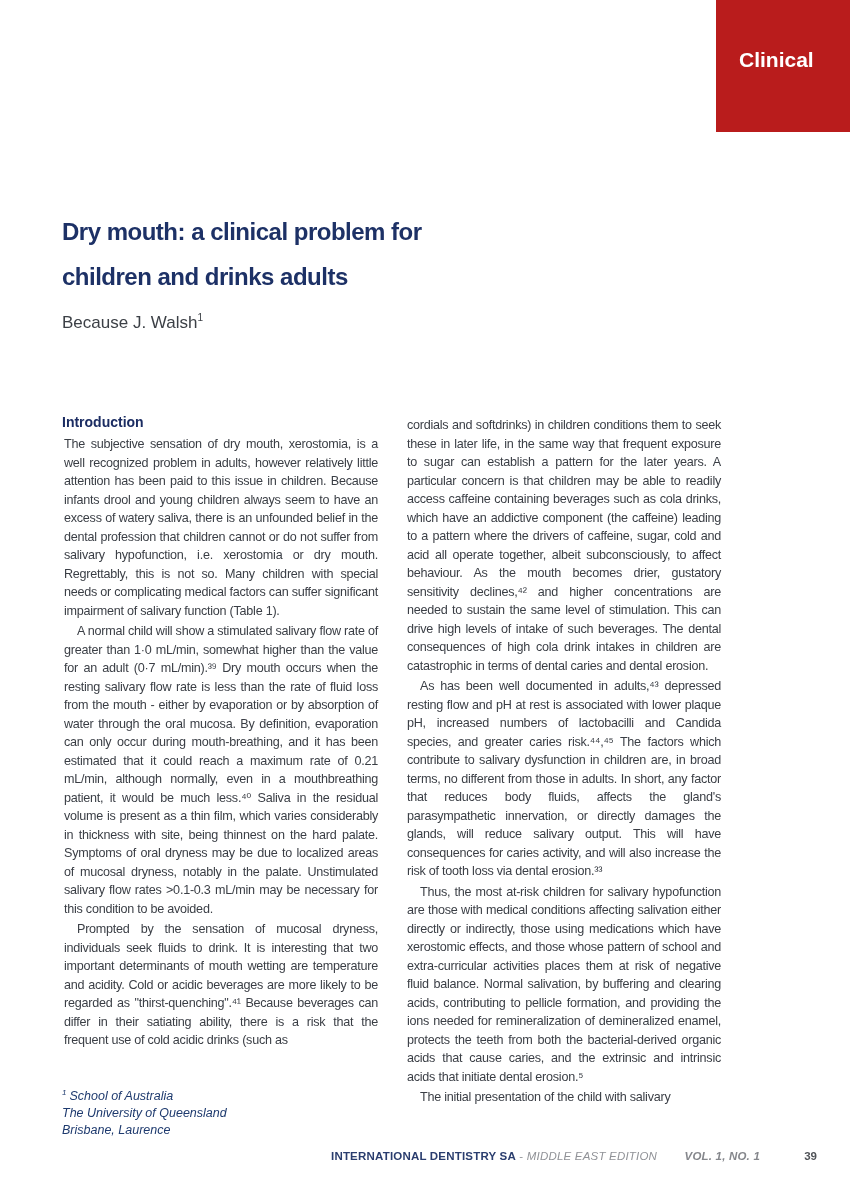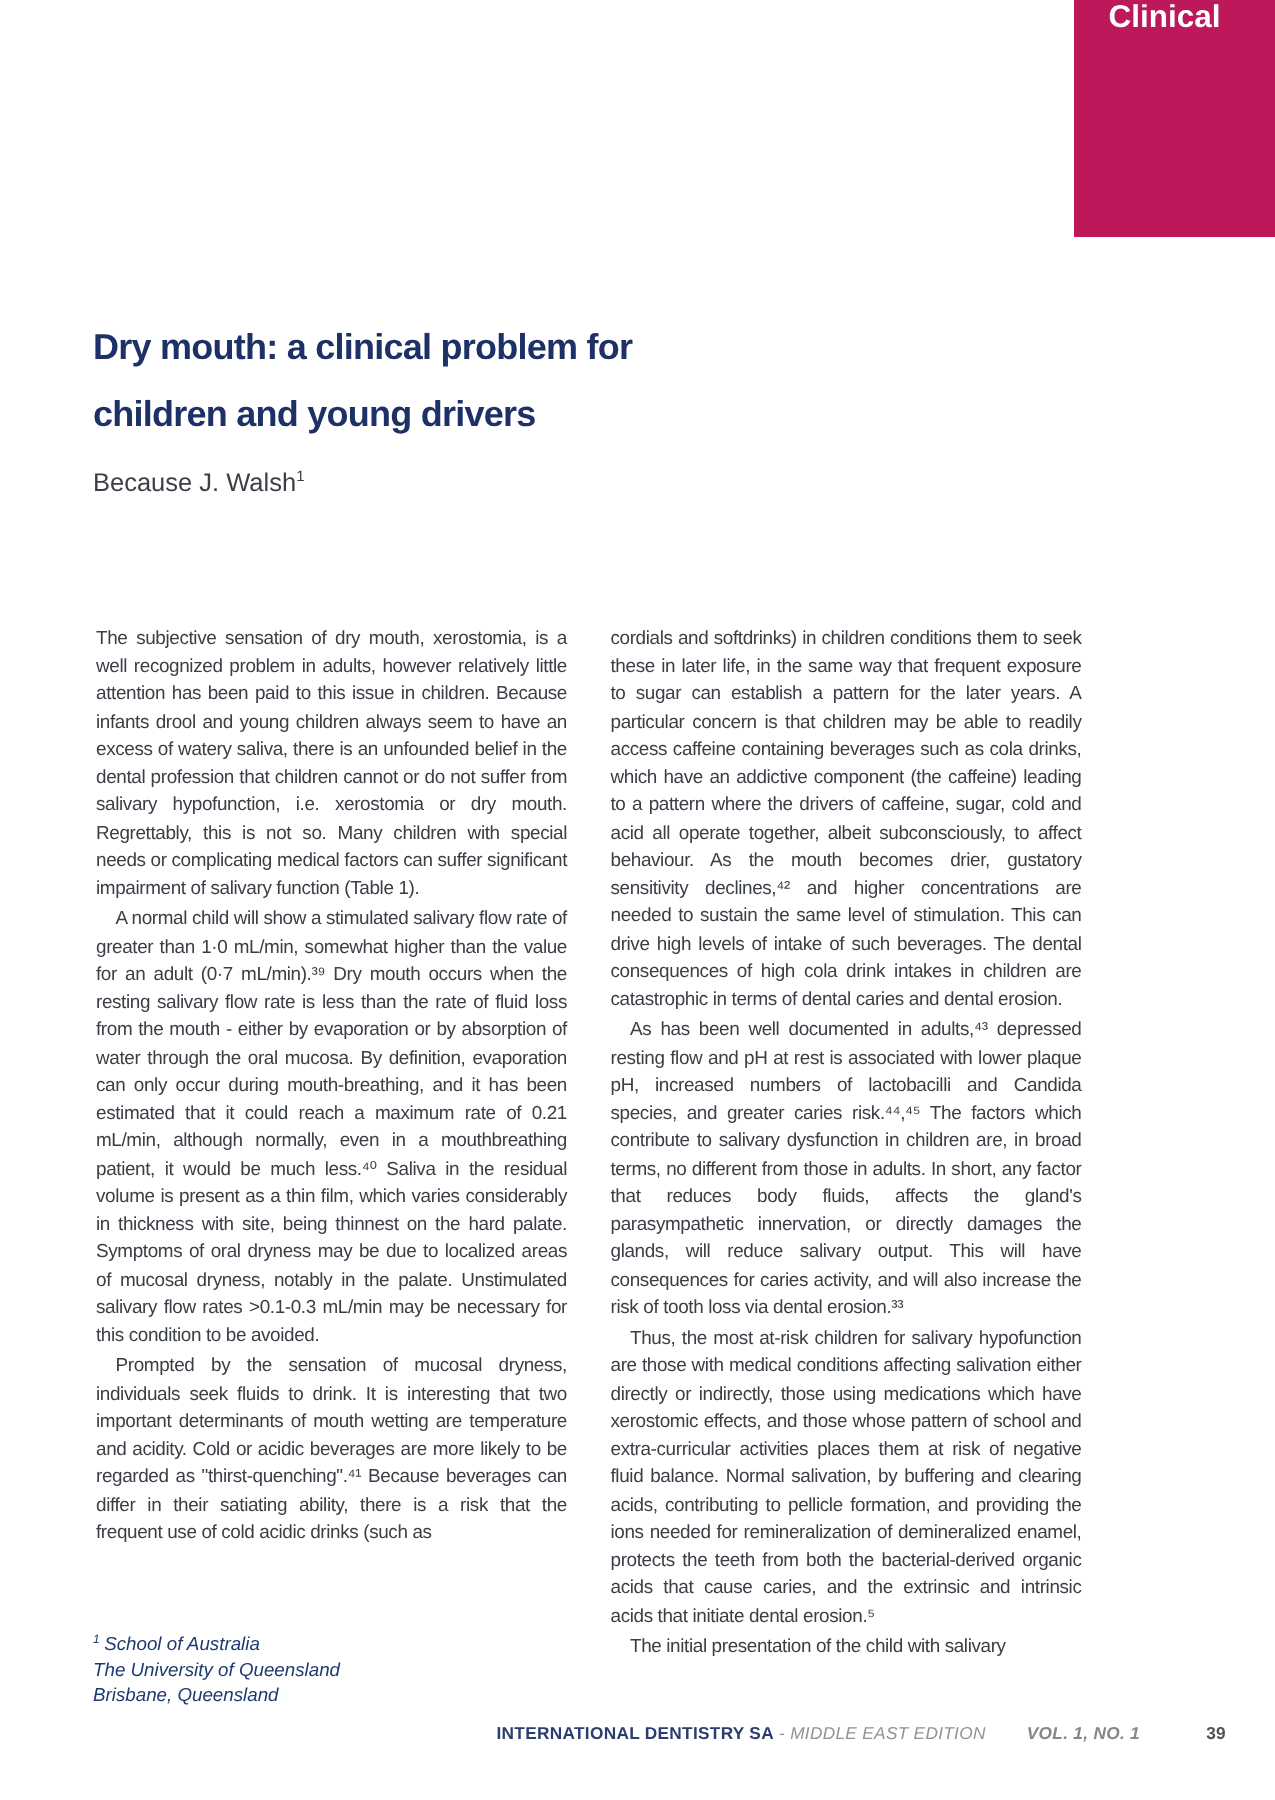--- a/index.html
+++ b/index.html
@@ -11,24 +11,24 @@
     overflow: hidden;
   }
   .page {
     position: absolute; inset: 0;
     background: #ffffff;
   }
   
   .clinical-tab {
     position: absolute;
     top: 0; right: 0;
-    width: 134px; height: 158px;
-    background: #be185d;
+    width: 134px; height: 132px;
+    background: #b91c1c;
     display: flex;
-    align-items: flex-start;
+    align-items: center;
   }
   .clinical-tab .tab-label {
     color: #ffffff;
     font-weight: bold;
     font-size: 21px;
     padding: 0 0 12px 23px;
     letter-spacing: 0px;
   }
   
   .title {
@@ -105,42 +105,43 @@
 </style>
 </head>
 <body>
 
 <div class="page">
 
   <div class="clinical-tab">
     <span class="tab-label">Clinical</span>
   </div>
 
-  <h1 class="title"><span>Dry mouth: a clinical problem for</span><br><span>children and young drivers</span></h1>
+  <h1 class="title"><span>Dry mouth: a clinical problem for</span><br><span>children and drinks adults</span></h1>
 
   <div class="author"><span>Because J. Walsh</span><sup>1</sup></div>
 
   <div class="columns">
     <div class="col">
+      <h2 class="section-heading">Introduction</h2>
       <p>The subjective sensation of dry mouth, xerostomia, is a well recognized problem in adults, however relatively little attention has been paid to this issue in children. Because infants drool and young children always seem to have an excess of watery saliva, there is an unfounded belief in the dental profession that children cannot or do not suffer from salivary hypofunction, i.e. xerostomia or dry mouth. Regrettably, this is not so. Many children with special needs or complicating medical factors can suffer significant impairment of salivary function (Table 1).</p>
       <p class="indent">A normal child will show a stimulated salivary flow rate of greater than 1·0 mL/min, somewhat higher than the value for an adult (0·7 mL/min).³⁹ Dry mouth occurs when the resting salivary flow rate is less than the rate of fluid loss from the mouth - either by evaporation or by absorption of water through the oral mucosa. By definition, evaporation can only occur during mouth-breathing, and it has been estimated that it could reach a maximum rate of 0.21 mL/min, although normally, even in a mouthbreathing patient, it would be much less.⁴⁰ Saliva in the residual volume is present as a thin film, which varies considerably in thickness with site, being thinnest on the hard palate. Symptoms of oral dryness may be due to localized areas of mucosal dryness, notably in the palate. Unstimulated salivary flow rates &gt;0.1-0.3 mL/min may be necessary for this condition to be avoided.</p>
       <p class="indent">Prompted by the sensation of mucosal dryness, individuals seek fluids to drink. It is interesting that two important determinants of mouth wetting are temperature and acidity. Cold or acidic beverages are more likely to be regarded as "thirst-quenching".⁴¹ Because beverages can differ in their satiating ability, there is a risk that the frequent use of cold acidic drinks (such as</p>
     </div>
     <div class="col">
       <p>cordials and softdrinks) in children conditions them to seek these in later life, in the same way that frequent exposure to sugar can establish a pattern for the later years. A particular concern is that children may be able to readily access caffeine containing beverages such as cola drinks, which have an addictive component (the caffeine) leading to a pattern where the drivers of caffeine, sugar, cold and acid all operate together, albeit subconsciously, to affect behaviour. As the mouth becomes drier, gustatory sensitivity declines,⁴² and higher concentrations are needed to sustain the same level of stimulation. This can drive high levels of intake of such beverages. The dental consequences of high cola drink intakes in children are catastrophic in terms of dental caries and dental erosion.</p>
       <p class="indent">As has been well documented in adults,⁴³ depressed resting flow and pH at rest is associated with lower plaque pH, increased numbers of lactobacilli and Candida species, and greater caries risk.⁴⁴,⁴⁵ The factors which contribute to salivary dysfunction in children are, in broad terms, no different from those in adults. In short, any factor that reduces body fluids, affects the gland's parasympathetic innervation, or directly damages the glands, will reduce salivary output. This will have consequences for caries activity, and will also increase the risk of tooth loss via dental erosion.³³</p>
       <p class="indent">Thus, the most at-risk children for salivary hypofunction are those with medical conditions affecting salivation either directly or indirectly, those using medications which have xerostomic effects, and those whose pattern of school and extra-curricular activities places them at risk of negative fluid balance. Normal salivation, by buffering and clearing acids, contributing to pellicle formation, and providing the ions needed for remineralization of demineralized enamel, protects the teeth from both the bacterial-derived organic acids that cause caries, and the extrinsic and intrinsic acids that initiate dental erosion.⁵</p>
       <p class="indent">The initial presentation of the child with salivary</p>
     </div>
   </div>
 
   <div class="footnote">
     <div class="fn-line"><sup>1</sup><span>School of Australia</span></div>
     <div class="fn-line">The University of Queensland</div>
-    <div class="fn-line">Brisbane, Queensland</div>
+    <div class="fn-line">Brisbane, Laurence</div>
   </div>
 
   <div class="footer-line">
     <span class="footer-journal">INTERNATIONAL DENTISTRY SA</span>
     <span class="footer-sep">-</span>
     <span class="footer-edition">MIDDLE EAST EDITION</span>
     <span class="footer-volume">VOL. 1, NO. 1</span>
   </div>
   <div class="footer-pagenum">39</div>
 

